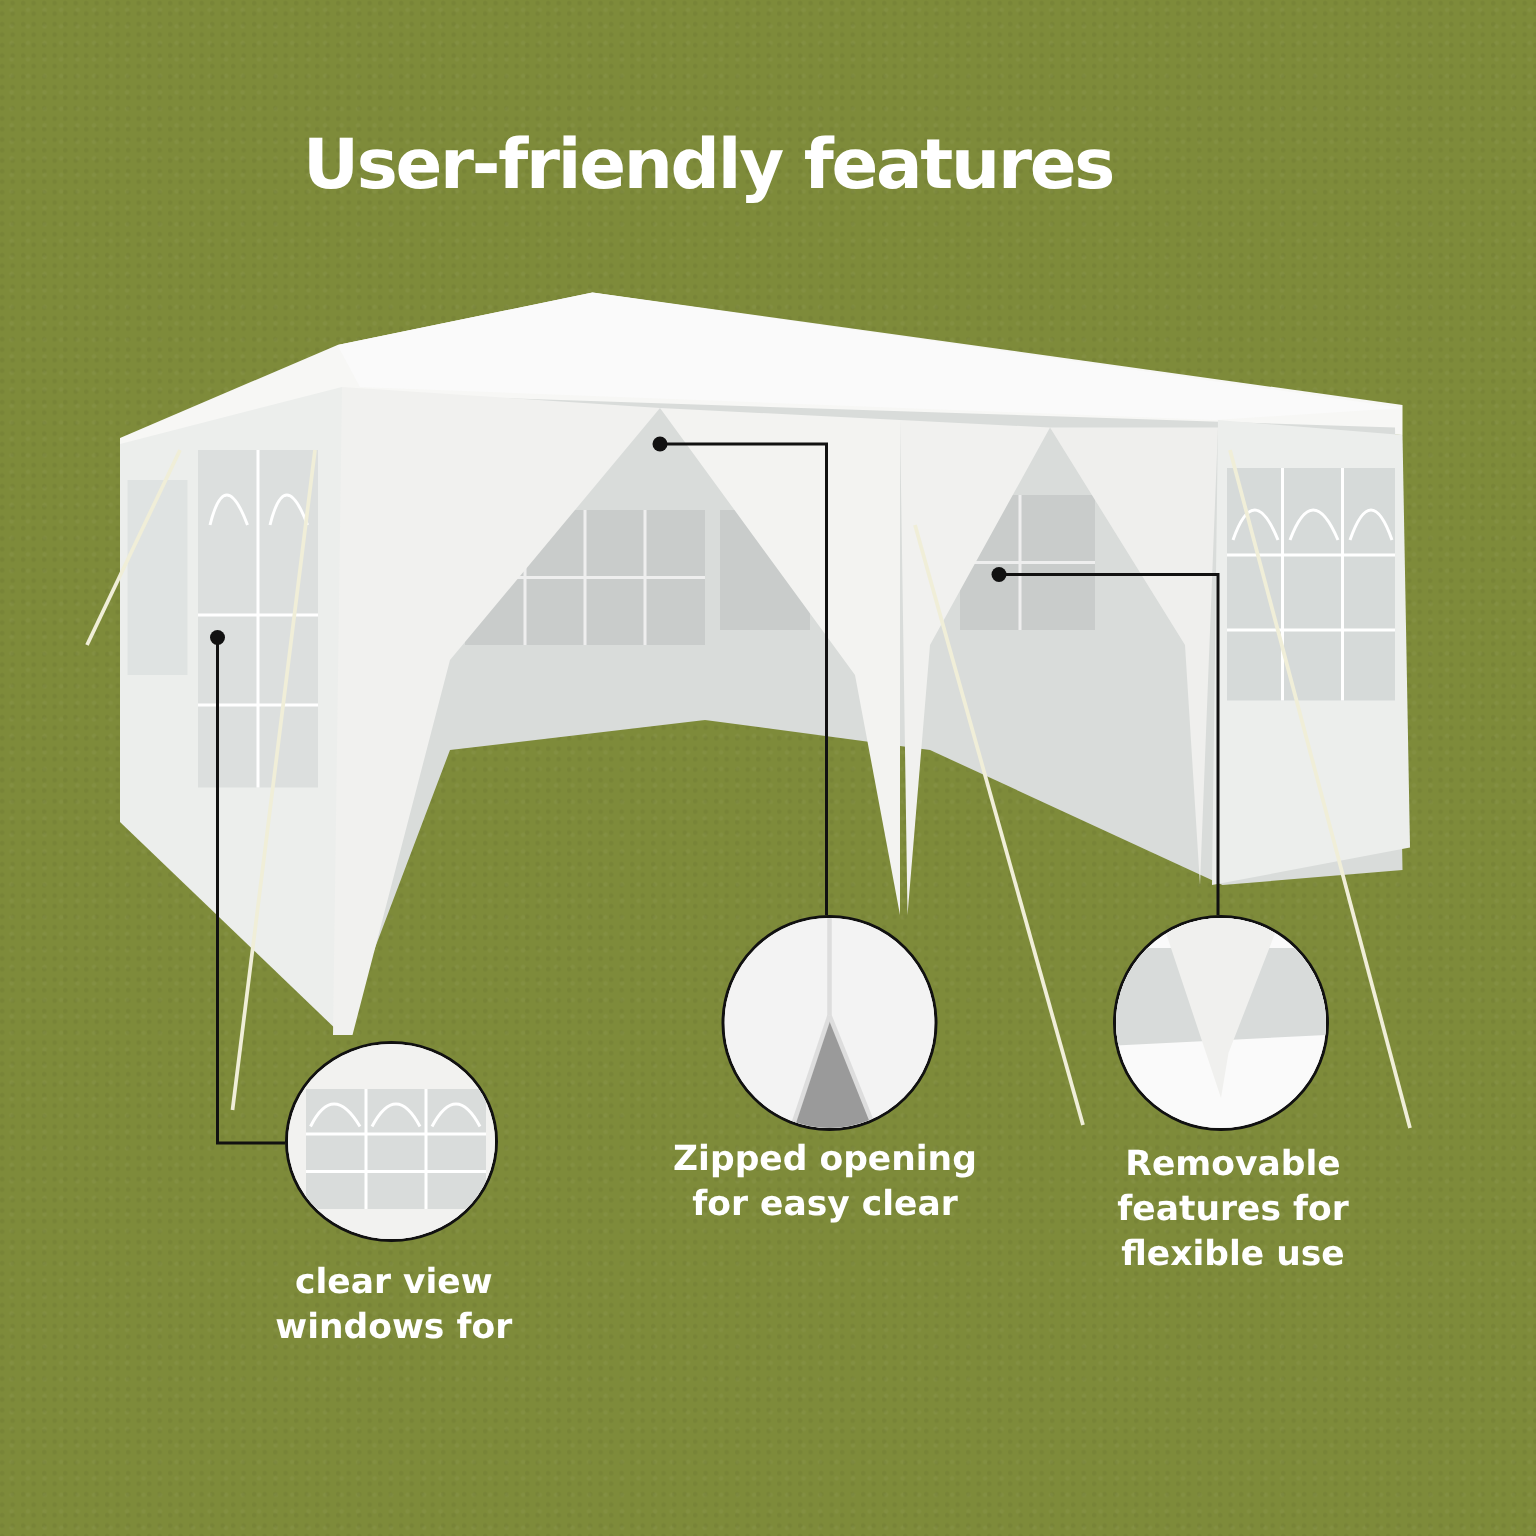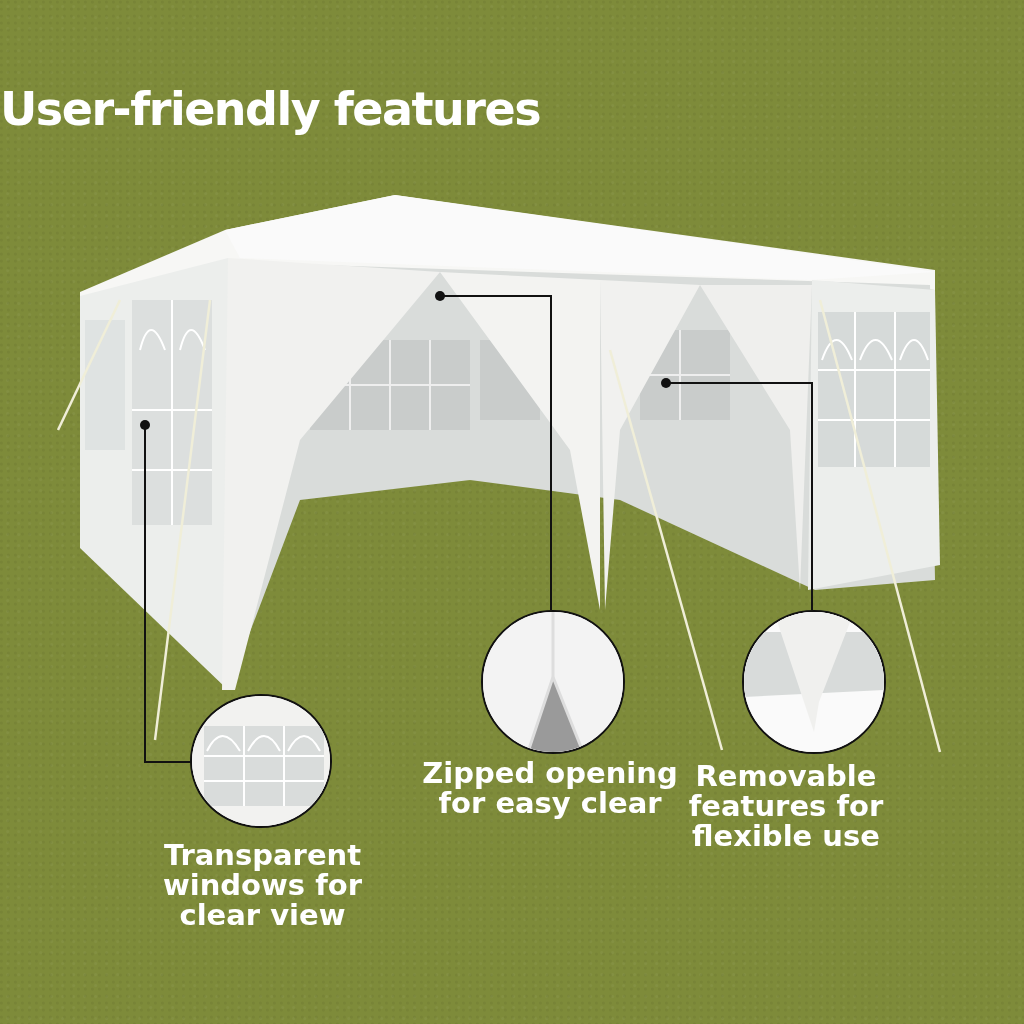--- a/index.html
+++ b/index.html
@@ -3,24 +3,24 @@
 <meta charset="utf-8">
 <style>
   html,body{margin:0;padding:0;}
   body{width:1024px;height:1024px;overflow:hidden;position:relative;
     background:#7e8b3a;
     background-image:
       radial-gradient(circle at 20% 30%, rgba(0,0,0,0.05) 0 1px, transparent 2px),
       radial-gradient(circle at 70% 60%, rgba(255,255,255,0.04) 0 1px, transparent 2px);
     background-size:7px 7px, 11px 11px;
     font-family:"DejaVu Sans","Liberation Sans",sans-serif;}
-  .title{position:absolute;left:0;top:82px;width:944px;color:#fff;
+  .title{position:absolute;left:0;top:82px;width:944px;text-align:center;color:#fff;
     font-weight:bold;font-size:46px;letter-spacing:-1.5px;}
   .scene{position:absolute;left:0;top:0;width:1024px;height:1024px;}
-  .label{position:absolute;color:#fff;font-weight:bold;font-size:29px;line-height:30px;text-align:center;}
+  .label{position:absolute;color:#fff;font-weight:bold;font-size:23px;line-height:30px;text-align:center;}
   .label span{display:block;}
   .circle{position:absolute;border-radius:50%;border:2px solid #111;overflow:hidden;background:#f4f4f4;}
 </style>
 </head>
 <body>
 
 <div class="title">User-friendly features</div>
 
 <svg class="scene" viewBox="0 0 1024 1024">
 
@@ -113,25 +113,24 @@
 </div>
 <div class="circle" style="left:742px;top:610px;width:140px;height:140px;">
   <svg width="140" height="140" viewBox="0 0 140 140">
     <rect width="140" height="140" fill="#fafafa"></rect>
     <polygon points="0,20 140,20 140,78 0,85" fill="#d8dbda"></polygon>
     <polygon points="30,0 110,0 75,90 70,120" fill="#f0f0ee"></polygon>
   </svg>
 </div>
 
 <div class="label" style="left:150px;top:840px;width:225px;">
-  <span>Transparent</span>
+  <span>clear view</span>
   <span>windows for</span>
-  <span>clear view</span>
 </div>
 <div class="label" style="left:420px;top:758px;width:260px;">
   <span>Zipped opening</span>
   <span>for easy clear</span>
 </div>
-<div class="label" style="left:676px;top:761px;width:220px;">
+<div class="label" style="left:712px;top:761px;width:220px;">
   <span>Removable</span>
   <span>features for</span>
   <span>flexible use</span>
 </div>
 
 </body></html>

